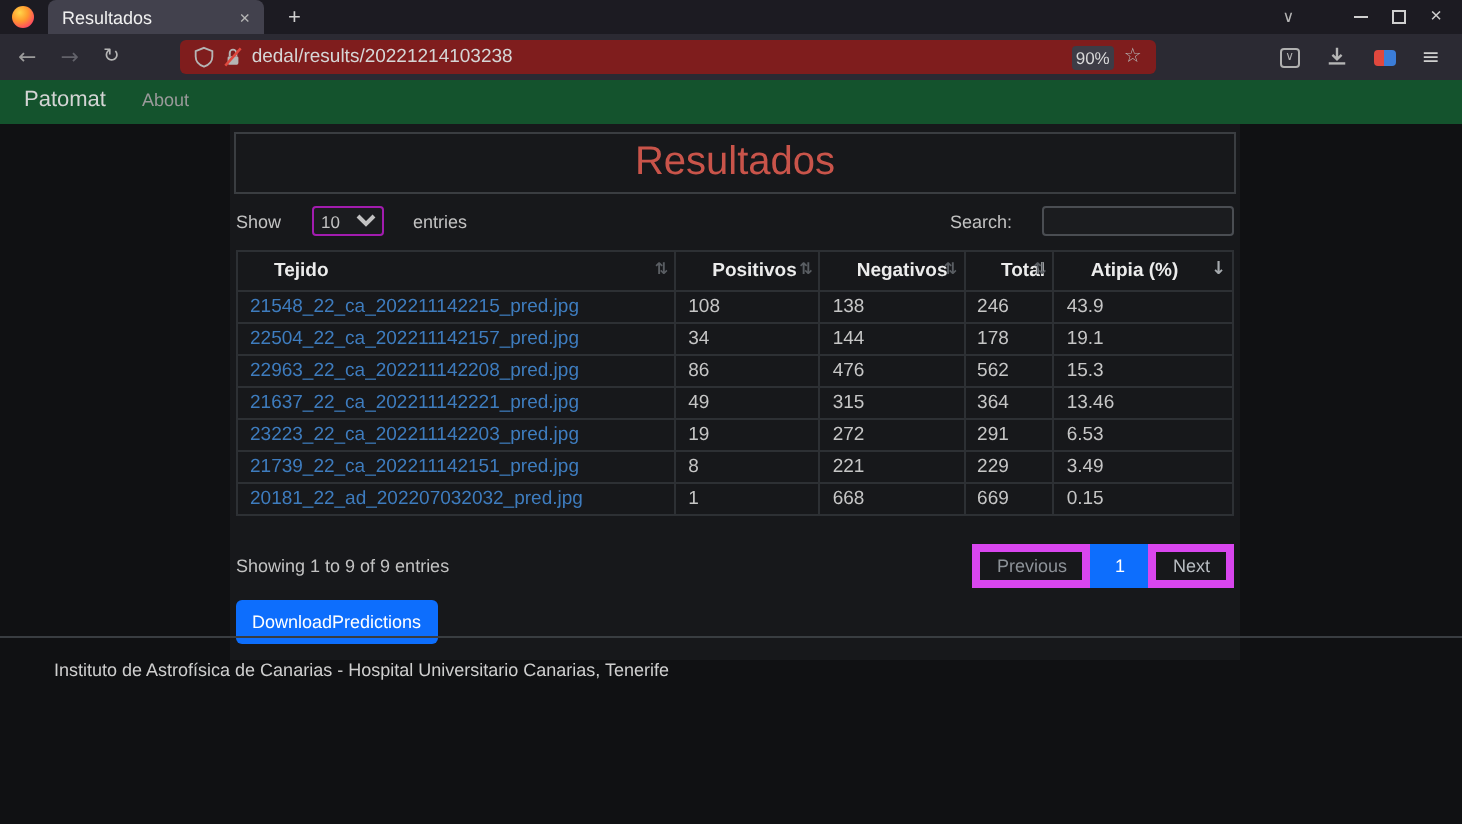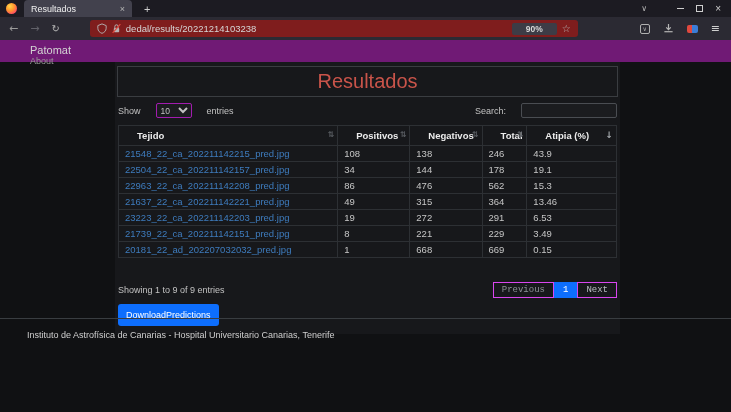--- a/index.html
+++ b/index.html
@@ -21,30 +21,30 @@
   .win-controls { display:flex; align-items:center; gap:12px; margin-right:10px; }
   .win-min { width:7px; height:1px; background:#cfcfcf; }
   .win-max { width:7px; height:7px; border:1px solid #cfcfcf; }
   .win-close { font-size:10px; color:#cfcfcf; line-height:7px; }
 
   .toolbar { position:absolute; top:17px; left:0; right:0; height:23px; background:#2b2a33; display:flex; align-items:center; padding:0 9px; }
   .nav-icon { font-family:"DejaVu Sans",sans-serif; font-size:11px; margin-right:12px; }
   .back-arrow { color:#9b9b9b; } .fwd-arrow { color:#62626a; } .reload-icon { color:#b5b5b5; font-size:10px; }
   .urlbar { margin-left:18px; width:488px; height:17px; background:#7f1d1d; border-radius:3px; display:flex; align-items:center; padding:0 7px; gap:5px; }
   .url-text { flex:1; font-size:9.5px; color:#d6d6d6; white-space:nowrap; }
-  .zoom-badge { font-size:8.5px; color:#d8d8d8; background:#3d3c46; padding:1px 14px; border-radius:2px;font-weight:bold; }
+  .zoom-badge { font-size:8.5px; color:#d8d8d8; background:#3d3c46; padding:1px 2px; border-radius:2px; }
   .star-icon { font-family:"DejaVu Sans",sans-serif; font-size:10px; color:#b5b5b5; }
   .tb-right { display:flex; align-items:center; gap:13px; margin-right:2px; }
   .ext-box { width:10px; height:10px; border:1px solid #b0b0b0; border-radius:2px; display:flex; align-items:center; justify-content:center; font-size:6px; color:#b0b0b0; }
   .mask-ext { width:11px; height:8px; border-radius:2px; background:linear-gradient(90deg,#e0483e 0 45%,#3b7dd8 45% 100%); }
   .hamburger { font-family:"DejaVu Sans",sans-serif; font-size:11px; color:#cfcfcf; }
 
   
   .page-body { position:absolute; top:40px; left:0; right:0; bottom:0; background:#101113; }
-  .navbar { position:absolute; top:0; left:0; right:0; height:22px; background:#701a75; display:flex; align-items:baseline; padding:4px 0 0 12px;flex-direction:column; }
+  .navbar { position:absolute; top:0; left:0; right:0; height:22px; background:#14532d; display:flex; align-items:baseline; padding:4px 0 0 12px; }
   .brand { font-size:11px; color:#d4d4d4; }
   .nav-link { font-size:9px; color:#9a9a9a; margin-left:18px; }
 
   .container { position:absolute; top:22px; left:115px; width:505px; background:#17181b; padding:4px 2px 8px 2px; }
   .title-box { border:1px solid #3a3d41; height:31px; display:flex; align-items:center; justify-content:center; }
   .page-title { font-size:20px; color:#c9544a; }
 
   .controls { display:flex; justify-content:space-between; align-items:center; margin:6px 1px 0 1px; }
   .ctl-left, .ctl-right { display:flex; align-items:center; gap:15px; font-size:9px; color:#c2c2c2; }
   .len-select { width:36px; height:15px; background:#1b1c1f; color:#c2c2c2; border:1px solid #a21caf; border-radius:2px; font-size:8.5px; font-family:"Liberation Sans",sans-serif; }
@@ -52,24 +52,24 @@
 
   table.results { width:calc(100% - 2px); margin:7px 1px 0 1px; border-collapse:collapse; table-layout:fixed; }
   .results th, .results td { border:1px solid #2d3034; padding:2px 6px; font-size:9.5px; text-align:left; overflow:hidden; white-space:nowrap; }
   .results th { color:#ececec; font-weight:bold; padding:4px 18px; position:relative; }
   .results td { color:#c6c6c6; }
   .results a { color:#3e7cbe; text-decoration:none; }
   .sort-glyph { position:absolute; right:3px; top:4px; font-family:"DejaVu Sans",sans-serif; font-size:8px; color:#5a5e63; }
   .sort-glyph.active { color:#a5a9ad; font-size:9px; }
   .col-0{width:44%;} .col-1{width:14.5%;} .col-2{width:14.5%;} .col-3{width:9%;} .col-4{width:18%;}
 
-  .info-row { display:flex; justify-content:space-between; align-items:center; margin:24px 1px 0 1px;gap:41px; }
+  .info-row { display:flex; justify-content:space-between; align-items:center; margin:14px 1px 0 1px;gap:41px; }
   .info-text { font-size:9px; color:#c2c2c2; }
   .paging { display:flex; }
-  .page-btn { font-size:9px; padding:2px 8px; border:1px solid #d946ef; color:#8d9298;font-family:Liberation Mono, monospace; }
+  .page-btn { font-size:9px; padding:2px 8px; border:4px solid #d946ef; color:#8d9298; }
   .page-btn.num { background:#0d6efd; border-color:#0d6efd; color:#fff; }
   .page-btn.next { color:#b9bdc2; }
 
   .dl-btn { margin:6px 0 0 1px; background:#0d6efd; border:none; border-radius:3px; color:#fff; font-size:9px; padding:6px 8px; font-family:"Liberation Sans",sans-serif; }
 
   .page-divider { position:absolute; top:278px; left:0; right:0; border-top:1px solid #393d41; }
   .footer-text { position:absolute; top:290px; left:27px; font-size:9px; color:#cfcfcf; }
 </style>
 </head>
 <body>

